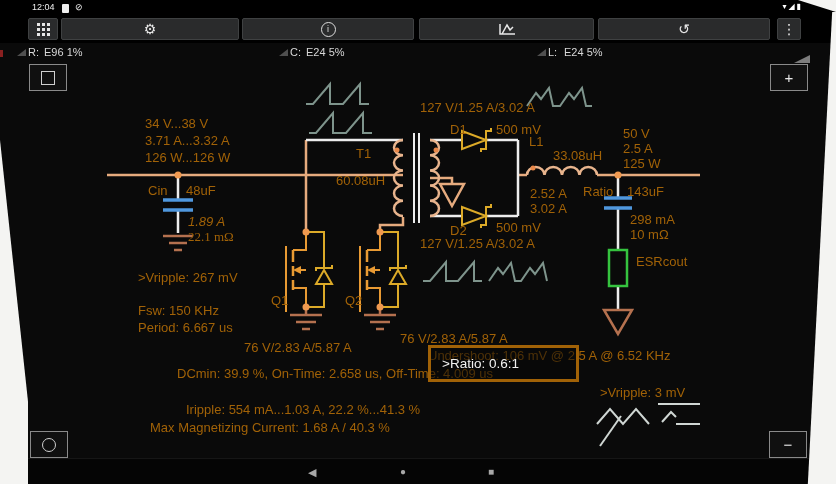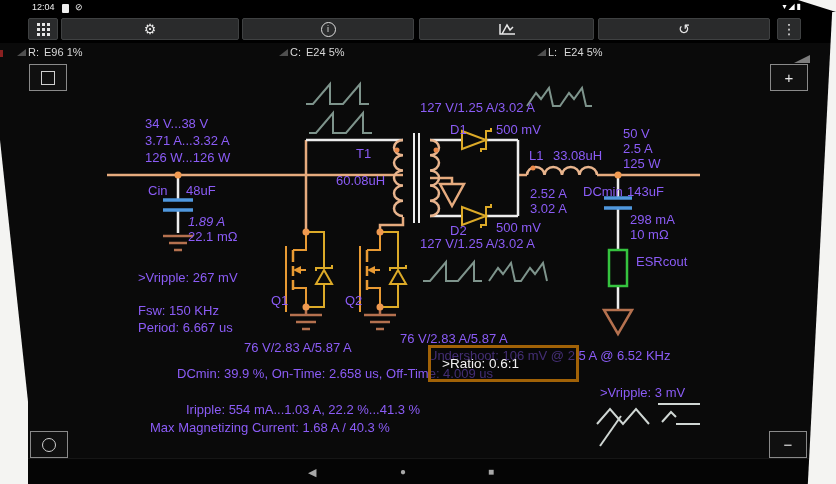--- a/index.html
+++ b/index.html
@@ -20,21 +20,21 @@
     align-items:center;justify-content:center;font-size:9px;color:#ddd;}
   
   #seriesrow{position:absolute;left:0;top:43px;width:836px;height:19px;z-index:5;}
   .ser-lbl{position:absolute;top:3px;font-size:11px;color:#d8d8d8;}
   .tri-mark{position:absolute;top:6px;width:9px;height:7px;background:#4f4f4f;
     clip-path:polygon(100% 0,100% 100%,0 100%);}
   .red-mark{position:absolute;left:0;top:7px;width:3px;height:7px;background:#8a2020;}
   
   #canvas{position:absolute;left:0;top:62px;width:836px;height:396px;background:#0a0a0a;}
   #circuit-svg{position:absolute;left:0;top:0;z-index:1;pointer-events:none;}
-  .lbl{position:absolute;font-size:13px;color:#8b5cf6;white-space:nowrap;z-index:2;line-height:16px;}
+  .lbl{position:absolute;font-size:13px;color:#a16207;white-space:nowrap;z-index:2;line-height:16px;}
   .lbl3{line-height:17px;}
   .cbtn{position:absolute;width:38px;height:27px;border:1px solid #8a8a8a;background:#101010;z-index:3;
     display:flex;align-items:center;justify-content:center;box-sizing:border-box;}
   .sq-ico{width:12px;height:12px;border:1.5px solid #cfcfcf;}
   .ci-ico{width:12px;height:12px;border:1.5px solid #cfcfcf;border-radius:50%;}
   .pm{font-size:15px;color:#e8e8e8;line-height:1;}
   #fold-corner{position:absolute;left:794px;top:55px;width:16px;height:8px;background:#7d7d7d;z-index:4;
     clip-path:polygon(0 100%,100% 0,100% 100%);}
   #ratio-box{position:absolute;left:428px;top:283px;width:134px;height:31px;border:3px solid #a16207;
     display:flex;align-items:center;padding-left:11px;font-size:13.5px;z-index:2;background:rgba(8,8,8,.55);}
@@ -266,39 +266,39 @@
     </div>
 
     <div class="lbl lbl3" style="left:145px;top:53px;">
       <div>34 V...38 V</div>
       <div>3.71 A...3.32 A</div>
       <div>126 W...126 W</div>
     </div>
     <div class="lbl" style="left:148px;top:121px;">Cin</div>
     <div class="lbl" style="left:186px;top:121px;">48uF</div>
     <div class="lbl" style="left:188px;top:152px;font-style:italic;">1.89 A</div>
-    <div class="lbl" style="left:188px;top:167px;">22.1 mΩ</div>
+    <div class="lbl" style="left:188px;top:167px;font-family:Liberation Serif, serif;">22.1 mΩ</div>
     <div class="lbl" style="left:356px;top:84px;">T1</div>
     <div class="lbl" style="left:336px;top:111px;">60.08uH</div>
     <div class="lbl" style="left:420px;top:38px;">127 V/1.25 A/3.02 A</div>
     <div class="lbl" style="left:450px;top:60px;">D1</div>
     <div class="lbl" style="left:496px;top:60px;">500 mV</div>
     <div class="lbl" style="left:450px;top:161px;">D2</div>
     <div class="lbl" style="left:496px;top:158px;">500 mV</div>
     <div class="lbl" style="left:420px;top:174px;">127 V/1.25 A/3.02 A</div>
-    <div class="lbl" style="left:529px;top:86px;">L1</div>
+    <div class="lbl" style="left:529px;top:72px;">L1</div>
     <div class="lbl" style="left:553px;top:86px;">33.08uH</div>
     <div class="lbl" style="left:623px;top:64px;line-height:15px;">
       <div>50 V</div>
       <div>2.5 A</div>
       <div>125 W</div>
     </div>
     <div class="lbl" style="left:530px;top:124px;">2.52 A</div>
     <div class="lbl" style="left:530px;top:139px;">3.02 A</div>
-    <div class="lbl" style="left:583px;top:122px;">DCmin</div>
+    <div class="lbl" style="left:583px;top:122px;">Ratio</div>
     <div class="lbl" style="left:627px;top:122px;">143uF</div>
     <div class="lbl" style="left:630px;top:150px;">298 mA</div>
     <div class="lbl" style="left:630px;top:165px;">10 mΩ</div>
     <div class="lbl" style="left:636px;top:192px;">ESRcout</div>
     <div class="lbl" style="left:138px;top:208px;">&gt;Vripple: 267 mV</div>
     <div class="lbl" style="left:138px;top:241px;">Fsw: 150 KHz</div>
     <div class="lbl" style="left:138px;top:258px;">Period: 6.667 us</div>
     <div class="lbl" style="left:271px;top:231px;">Q1</div>
     <div class="lbl" style="left:345px;top:231px;">Q2</div>
     <div class="lbl" style="left:244px;top:278px;">76 V/2.83 A/5.87 A</div>

